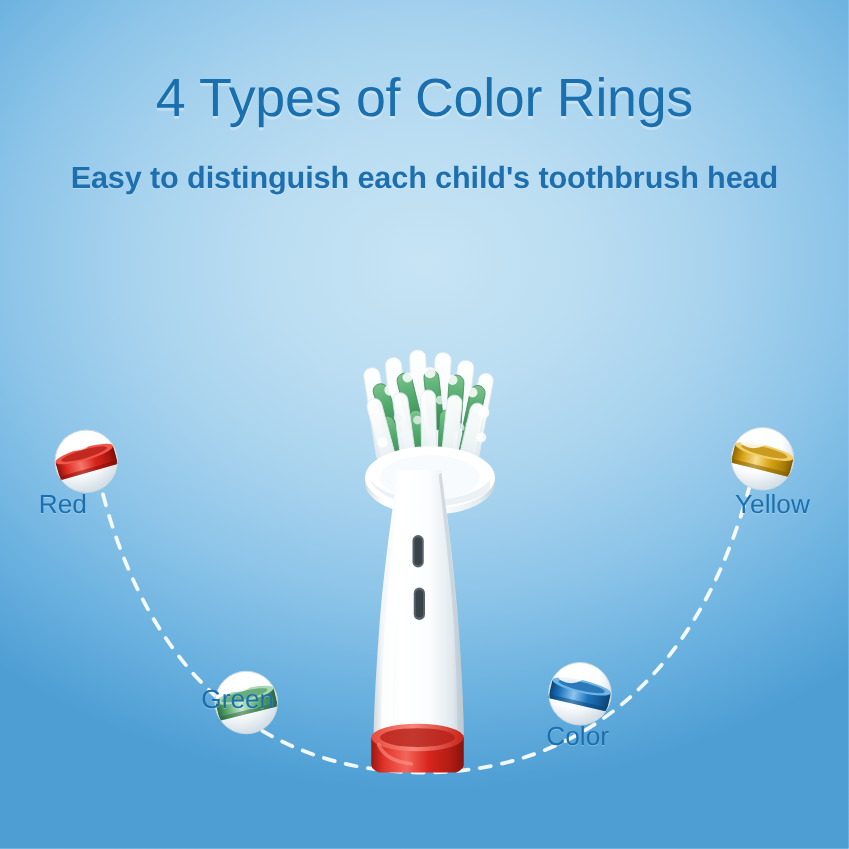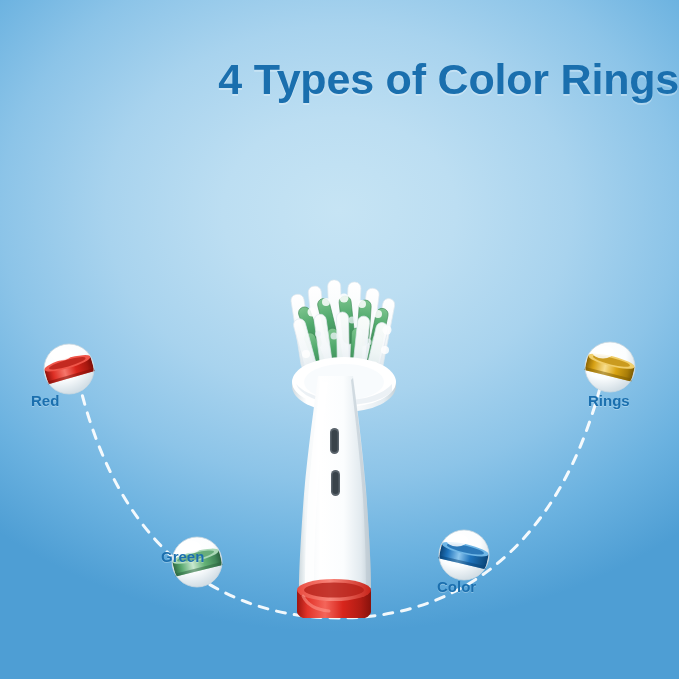--- a/index.html
+++ b/index.html
@@ -19,23 +19,23 @@
         #8cc4e8 64%,
         #6bb2e0 82%,
         #4e9ed4 100%),
       linear-gradient(150deg,#5ab9e8 0%,#63b4e2 40%,#4b9ad0 100%);
     overflow:hidden;
   }
 
   
   .headline{
     position:absolute;left:0;right:0;top:55px;
-    text-align:right;
+    text-align:center;
     font-size:43px;
-    font-weight:bold;
+    font-weight:normal;
     color:#1a6fae;
     letter-spacing:-0.2px;
     text-shadow:0 2px 0 rgba(255,255,255,.30);
     white-space:nowrap;
   }
   .subhead{
     position:absolute;left:0;right:0;top:129px;
     text-align:center;
     font-size:24.5px;
     font-weight:bold;
@@ -49,40 +49,41 @@
   #arcsvg{position:absolute;left:0;top:0;width:679px;height:679px;}
 
   
   #brush{position:absolute;left:252px;top:258px;width:175px;height:360px;}
 
   
   .marker{position:absolute;width:54px;height:54px;}
   .marker svg{width:54px;height:54px;display:block;}
   .mlabel{
     position:absolute;
-    font-size:15px;font-weight:bold;
+    font-size:21px;font-weight:normal;
     color:#1b6fae;
     white-space:nowrap;
     text-shadow:0 1px 0 rgba(255,255,255,.28);
   }
   .m-red{left:42px;top:342px;}
   .l-red{left:31px;top:392px;}
   .m-yellow{left:583px;top:340px;}
   .l-yellow{left:588px;top:392px;}
   .m-green{left:170px;top:535px;}
   .l-green{left:161px;top:548px;}
   .m-blue{left:437px;top:528px;}
   .l-blue{left:437px;top:578px;}
 </style>
 </head>
 <body>
 
 <div id="stage">
 
   <div class="headline">4 Types of Color Rings</div>
+  <div class="subhead">Easy to distinguish each child's toothbrush head</div>
 
   <svg id="arcsvg" viewBox="0 0 679 679">
     <path d="M 78,378 C 120,560 230,618 339,618 C 448,618 560,558 604,372" fill="none" stroke="#ffffff" stroke-width="3" stroke-linecap="round" stroke-dasharray="9 9" opacity="0.92"></path>
   </svg>
 
   <svg id="brush" viewBox="0 0 175 360">
     <defs>
       <linearGradient id="bodyG" x1="0" y1="0" x2="1" y2="0">
         <stop offset="0%" stop-color="#cfd9de"></stop>
         <stop offset="9%" stop-color="#f2f6f8"></stop>
@@ -267,21 +268,21 @@
       <g transform="rotate(14 27 27)">
         <rect x="3" y="21" width="48" height="15" fill="url(#bndY)"></rect>
         <ellipse cx="27" cy="21" rx="24" ry="5" fill="#f0ce6b"></ellipse>
         <ellipse cx="27" cy="21" rx="19" ry="3.4" fill="#c08f0c" opacity="0.8"></ellipse>
         <rect x="3" y="33" width="48" height="3" fill="#7d5c02" opacity="0.5"></rect>
       </g>
       <ellipse cx="20" cy="12" rx="11" ry="6.5" fill="#ffffff" opacity="0.85"></ellipse>
       <circle cx="27" cy="27" r="25" fill="none" stroke="#cbd8e0" stroke-width="0.8"></circle>
     </svg>
   </div>
-  <div class="mlabel l-yellow">Rings</div>
+  <div class="mlabel l-yellow">Yellow</div>
 
   <div class="marker m-green">
     <svg viewBox="0 0 54 54">
       <defs>
         <radialGradient id="sphG" cx="36%" cy="26%" r="74%">
           <stop offset="0%" stop-color="#ffffff"></stop>
           <stop offset="62%" stop-color="#fbfdfe"></stop>
           <stop offset="100%" stop-color="#d4dfe6"></stop>
         </radialGradient>
         <linearGradient id="bndG" x1="0" y1="0" x2="1" y2="0">

